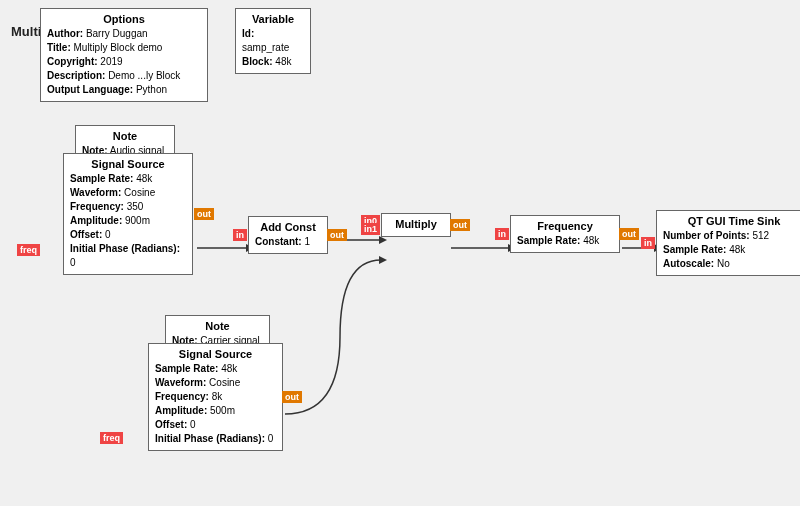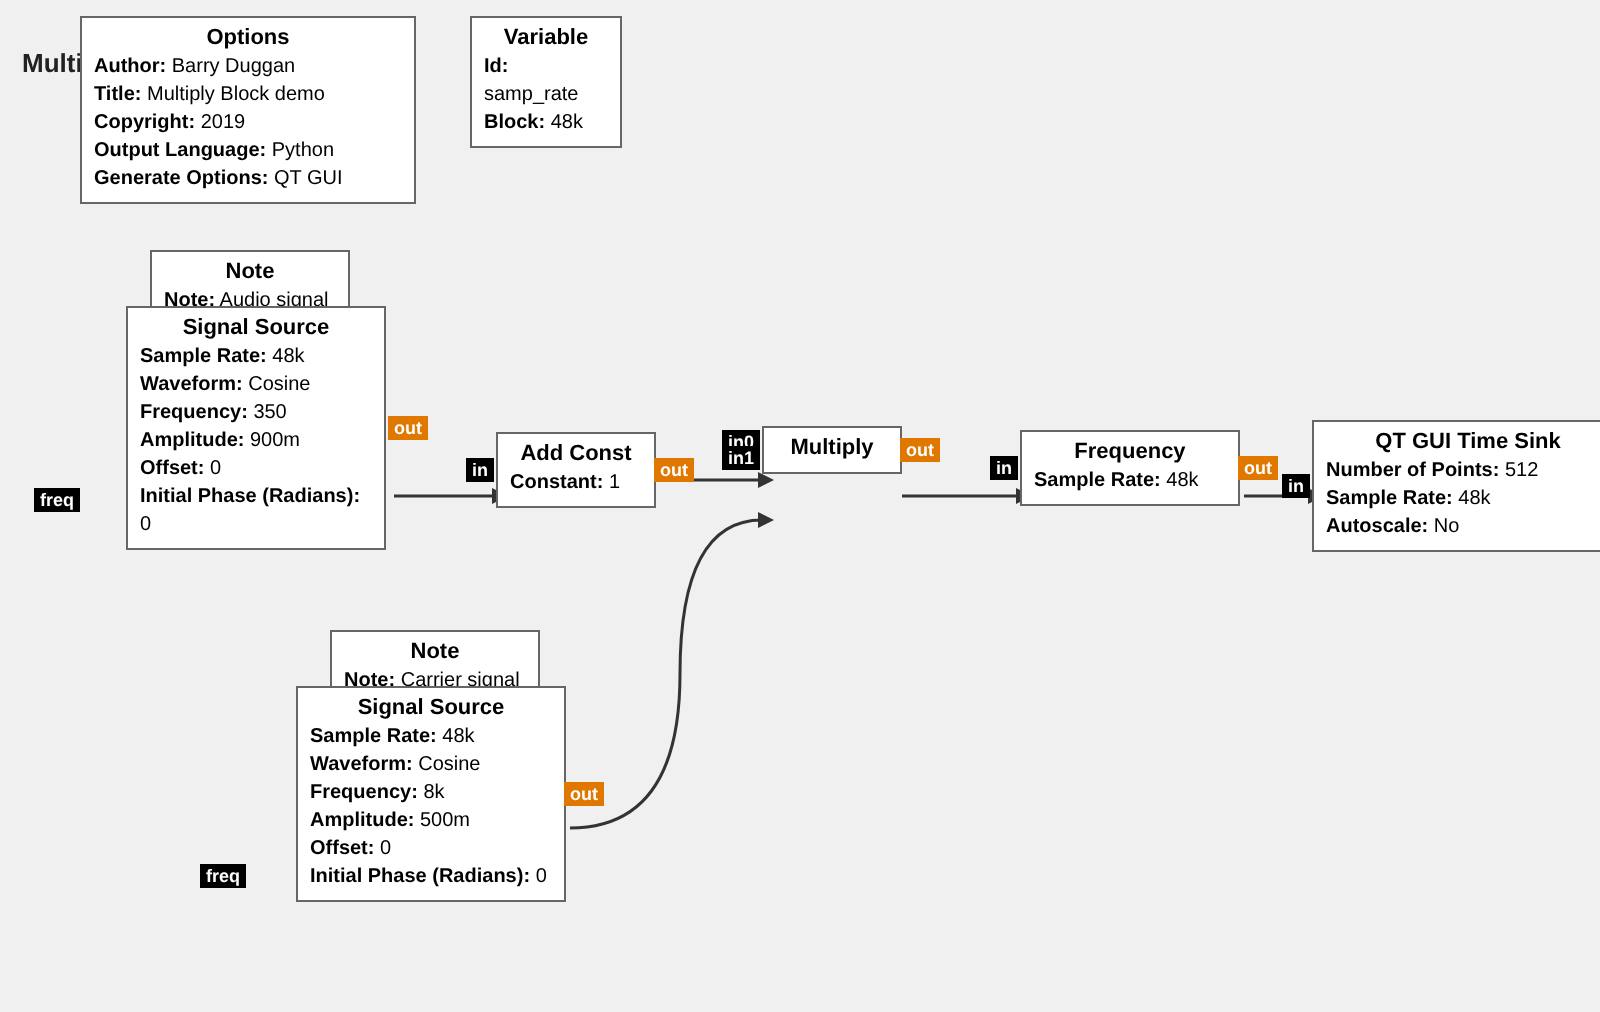--- a/index.html
+++ b/index.html
@@ -147,21 +147,21 @@
       top: 432px;
       left: 100px;
     }
 
     
     .port-out {
       background: #e07800;
       color: white;
     }
     .port-in {
-      background: #000000;
+      background: #ef4444;
       color: white;
     }
 
     
 
   </style>
 </head>
 <body>
 
 <div class="page-title">Multiply Block</div>
@@ -189,24 +189,24 @@
   <div class="block-field">
     <span class="label">Author:</span> <span>Barry Duggan</span>
   </div>
   <div class="block-field">
     <span class="label">Title:</span> <span>Multiply Block demo</span>
   </div>
   <div class="block-field">
     <span class="label">Copyright:</span> <span>2019</span>
   </div>
   <div class="block-field">
+    <span class="label">Description:</span> <span>Demo ...ly Block</span>
+  </div>
+  <div class="block-field">
     <span class="label">Output Language:</span> <span>Python</span>
-  </div>
-  <div class="block-field">
-    <span class="label">Generate Options:</span> <span>QT GUI</span>
   </div>
 </div>
 
 <div class="block" id="variable-block">
   <div class="block-title">Variable</div>
   <div class="block-field">
     <span class="label">Id:</span> <span>samp_rate</span>
   </div>
   <div class="block-field">
     <span class="label">Block:</span> <span>48k</span>

